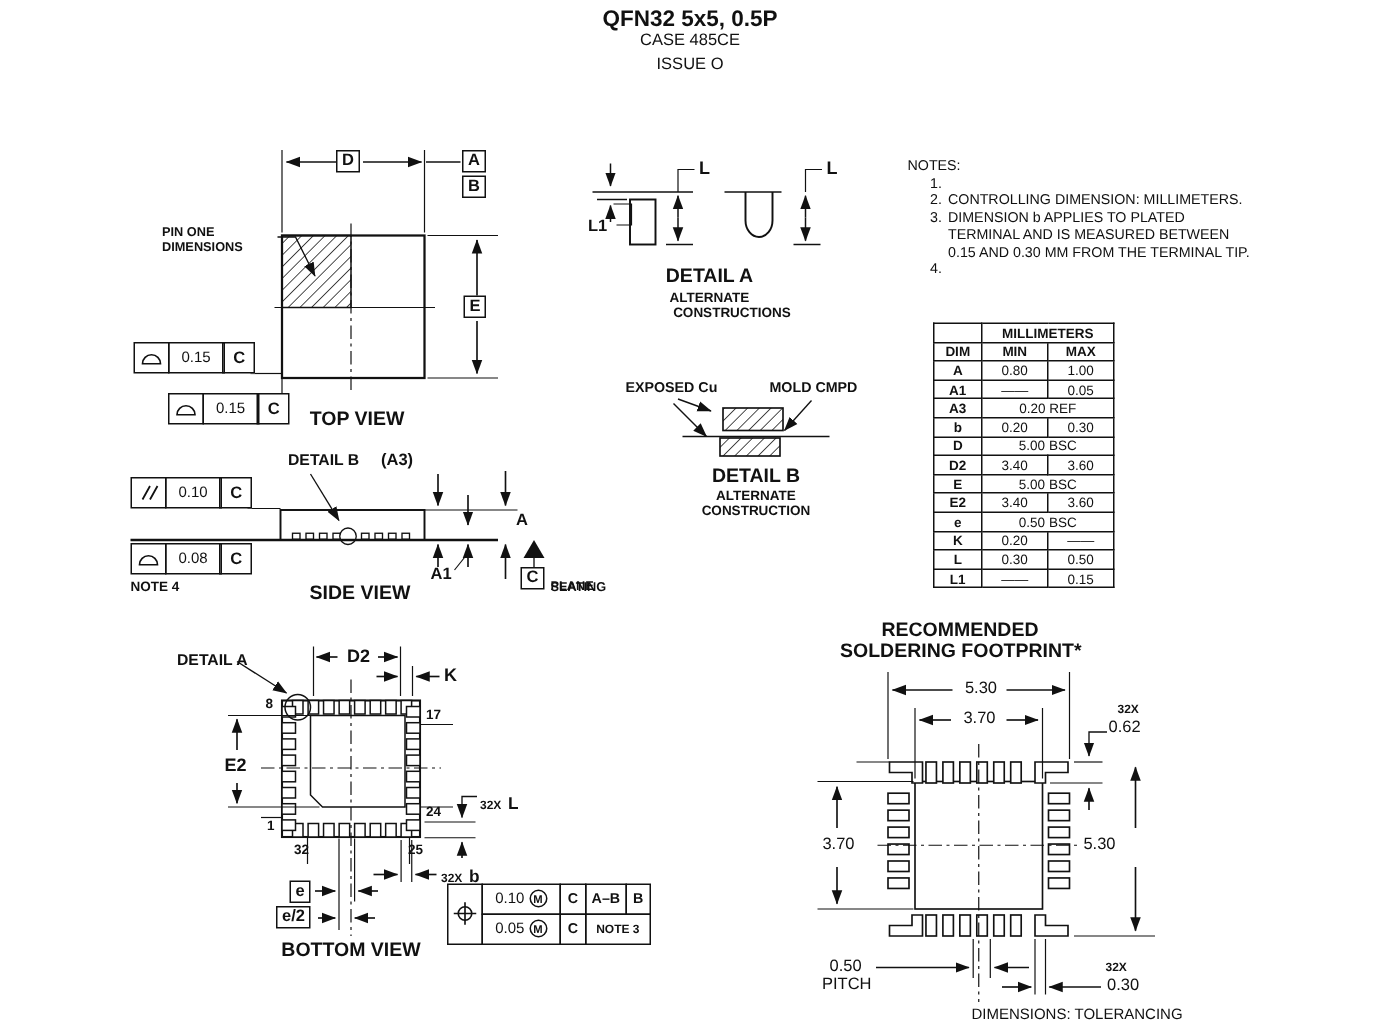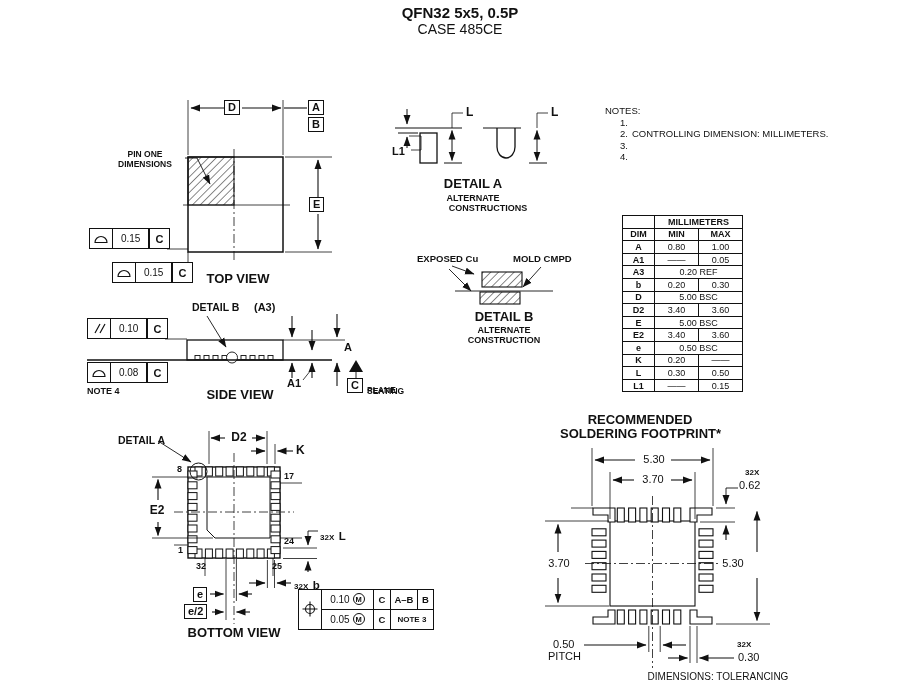--- a/index.html
+++ b/index.html
@@ -1,23 +1,23 @@
 <!DOCTYPE html>
 <html><head>
 <meta charset="utf-8">
 <style>
   html,body{margin:0;padding:0;background:#fff;}
   #canvas{position:relative;width:922px;height:686px;background:#fff;overflow:hidden;
           font-family:"Liberation Sans",sans-serif;color:#111;}
   .L{position:absolute;white-space:nowrap;color:#111;line-height:1.15;}
-  .b{font-weight:bold}.c{text-align:center}.r{text-align:center}
+  .b{font-weight:bold}.c{text-align:center}.r{text-align:left}
   .bg{background:#fff;padding:0 2px}
   .f8{font-size:8px}.f85{font-size:8.5px}.f9{font-size:9px}.f95{font-size:9.5px}
   .f10{font-size:10px}.f105{font-size:10.5px}.f11{font-size:11px}.f115{font-size:11.5px}
-  .f12{font-size:12px}.f13{font-size:13px}.f14{font-size:14px}.f15{font-size:15px}
+  .f12{font-size:12px}.f13{font-size:13px}.f14{font-size:11px}.f15{font-size:15px}
   .box{border:1.4px solid #111;padding:0 3px;background:#fff;font-weight:bold;font-size:11px;line-height:13px;display:inline-block}
   
   .fcf{position:absolute;display:flex;background:#fff}
   .fcf .cell{border:1.3px solid #111;height:19px;display:flex;align-items:center;justify-content:center}
   .fcf .cell+.cell{margin-left:-1.3px}
   .fcf .sym{width:22px}.fcf .val{width:36px;font-size:10px}.fcf .dat{width:20px;font-size:11px;font-weight:bold}
   
   .pfcf{position:absolute;display:grid;grid-template-columns:24px 52px 17px 27px 16px;grid-auto-rows:20px;background:#fff}
   .pfcf .pcell{border:1.2px solid #111;margin-left:-1.2px;margin-top:-1.2px;display:flex;align-items:center;justify-content:center;font-size:10px}
   .pfcf .psym{grid-row:1/3;grid-column:1;margin-left:0}
@@ -279,20 +279,21 @@
 
     <line x1="690" y1="626" x2="690" y2="663" stroke-width="0.8"></line>
     <line x1="697" y1="626" x2="697" y2="663" stroke-width="0.8"></line>
     <line x1="668" y1="658" x2="687.5" y2="658" marker-end="url(#arr)"></line>
     <line x1="734" y1="658" x2="699.5" y2="658" marker-end="url(#arr)"></line>
   </g>
 </svg>
 
   <div class="L b f15 c" style="left:360px;top:4px;width:200px">QFN32 5x5, 0.5P</div>
   <div class="L f14 c" style="left:360px;top:21px;width:200px">CASE 485CE</div>
+  <div class="L f14 c" style="left:360px;top:37px;width:200px">ISSUE O</div>
 
   <div class="L b f85 r" style="left:108px;top:150px;width:74px">PIN ONE</div>
   <div class="L b f85 r" style="left:108px;top:160px;width:74px">DIMENSIONS</div>
   <span class="L box" style="left:224px;top:100px">D</span>
   <span class="L box" style="left:308px;top:100px">A</span>
   <span class="L box" style="left:308px;top:117px">B</span>
   <span class="L box" style="left:309px;top:197px">E</span>
   <div class="fcf" style="left:89px;top:228px">
     <span class="cell sym">
         <svg width="16" height="11" style="position:static">
@@ -358,20 +359,21 @@
     <div>NOTES:</div>
     <div class="note">
         <span class="nn">1.</span>
       </div>
     <div class="note">
         <span class="nn">2.</span>
         <span class="nt">CONTROLLING DIMENSION: MILLIMETERS.</span>
       </div>
     <div class="note">
         <span class="nn">3.</span>
+        <span class="nt">DIMENSION b APPLIES TO PLATED TERMINAL AND IS MEASURED BETWEEN 0.15 AND 0.30 MM FROM THE TERMINAL TIP.</span>
       </div>
     <div class="note">
         <span class="nn">4.</span>
       </div>
   </div>
 
   <table class="dimtbl">
     <tbody>
         <tr>
           <td class="cd" style="font-weight:normal"></td>

